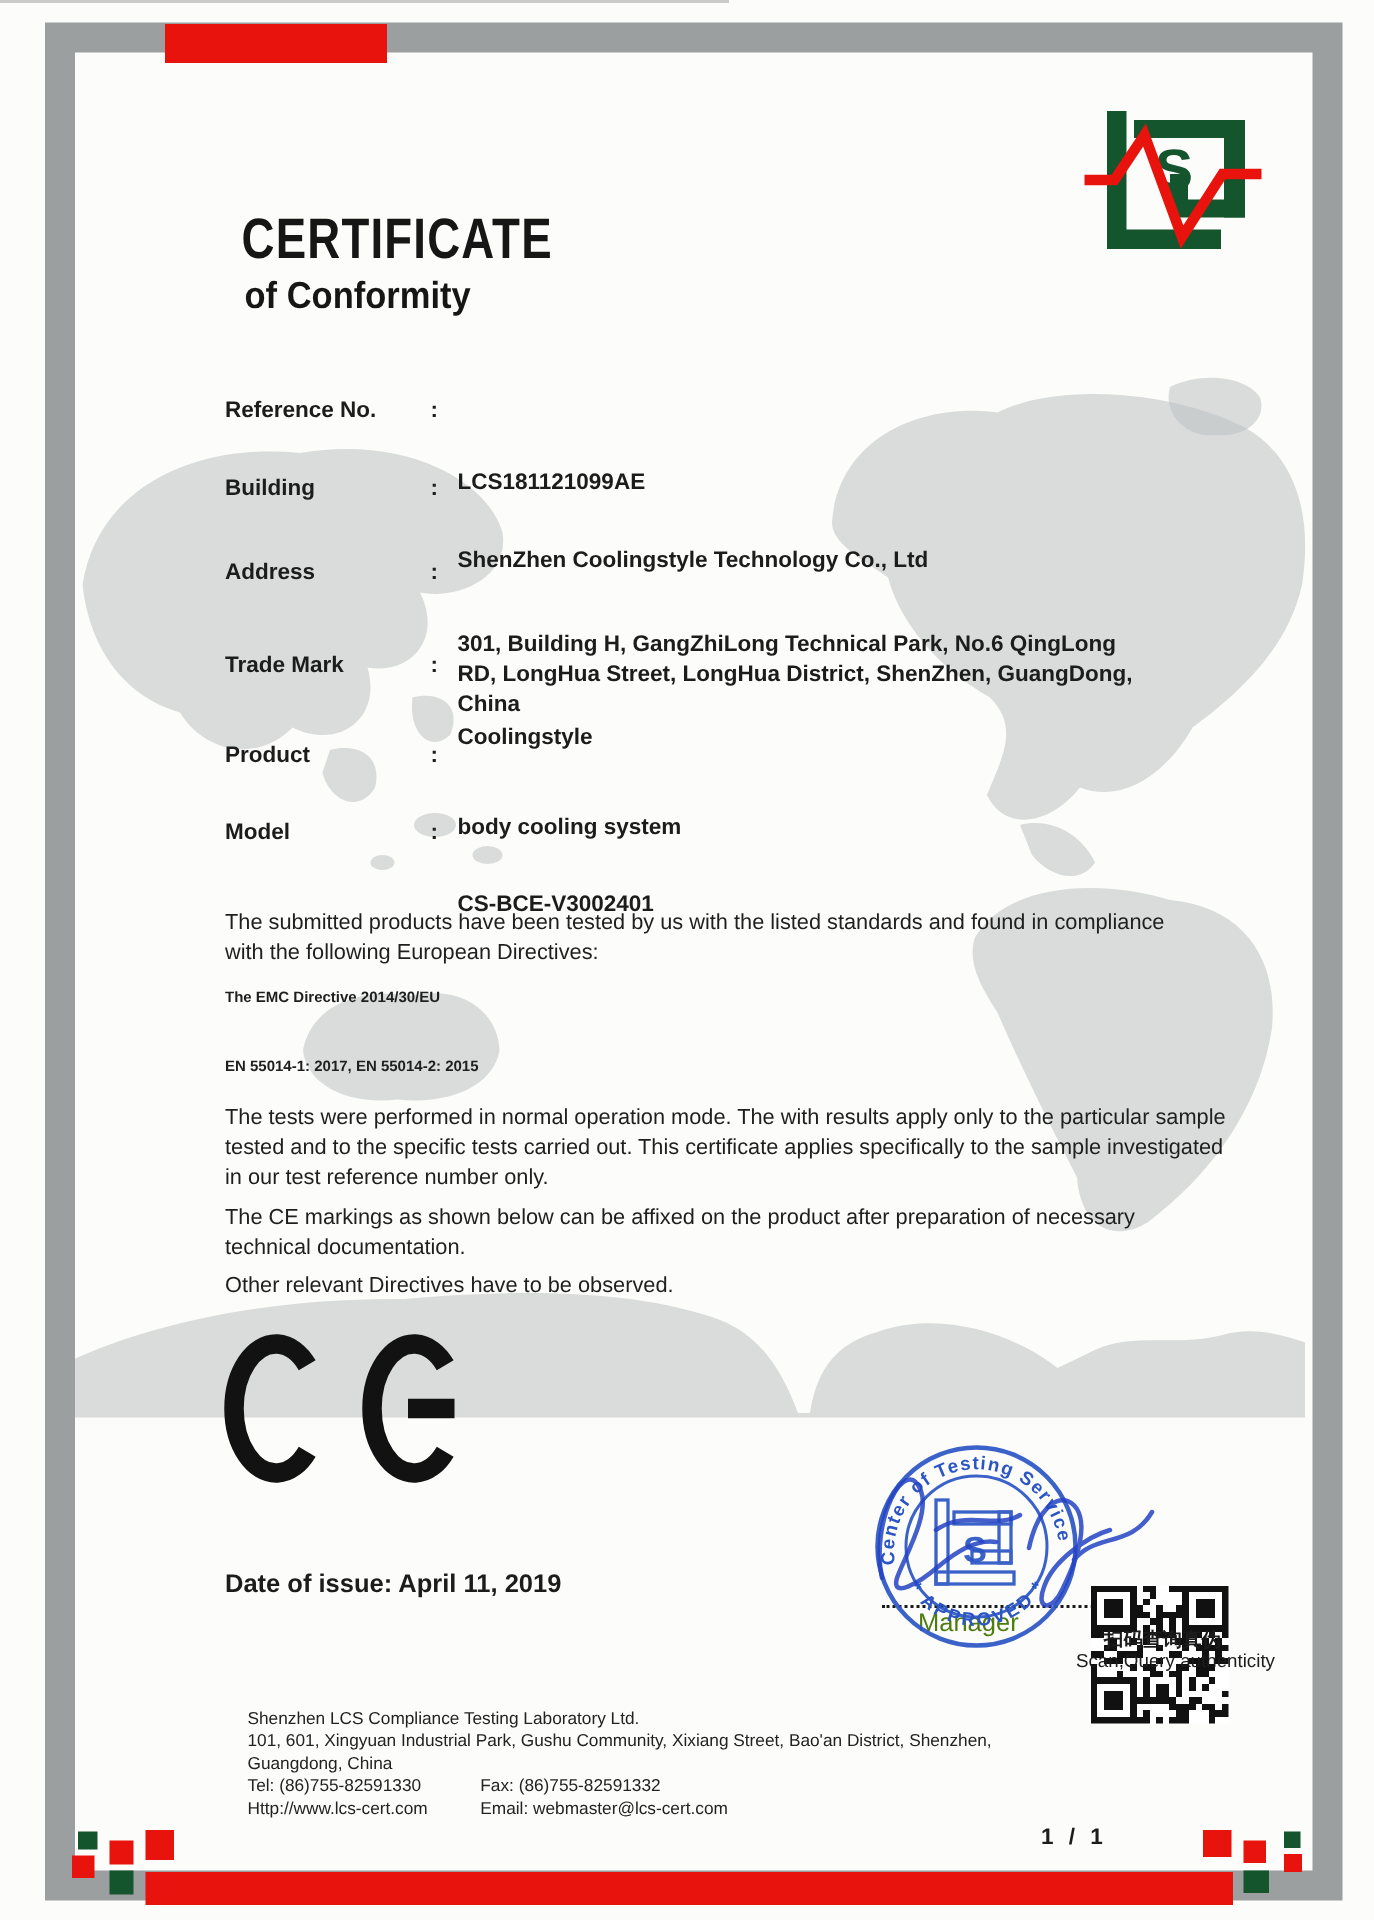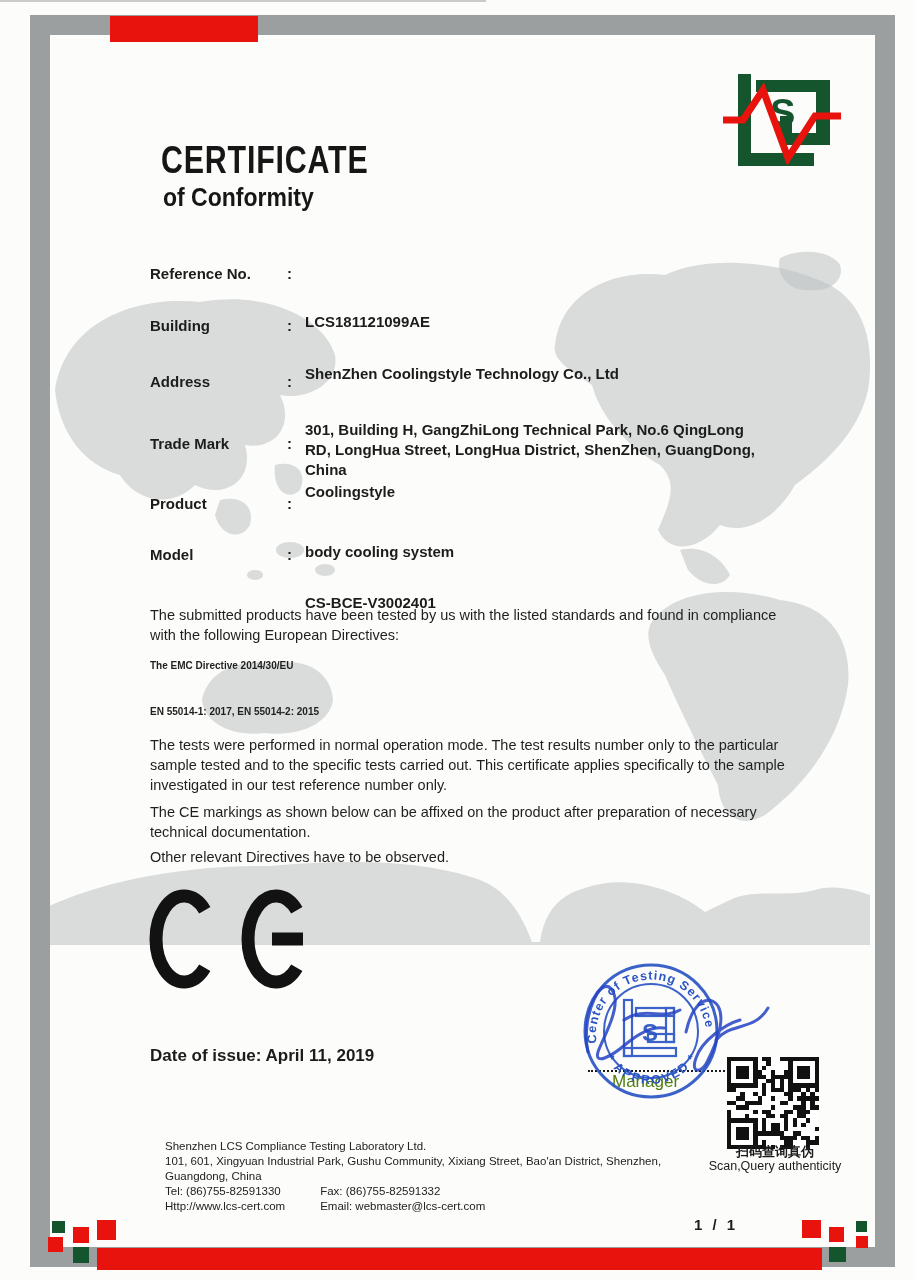--- a/index.html
+++ b/index.html
@@ -24,23 +24,23 @@
   .field-label{position:absolute;left:0;top:0;width:135px;}
   .field-colon{position:absolute;left:137px;top:0;}
   .field-value{position:absolute;left:155px;top:0;width:465px;margin-top:48px;}
   .para{left:150px;font-size:14.5px;line-height:20px;color:#1f1f1f;}
   .para.bold{font-weight:bold;font-size:10px;}
   #date-issue{left:150px;top:1046px;font-size:17px;font-weight:bold;}
   #manager-line{left:588px;top:1050px;width:172px;height:20px;border-bottom:2.5px dotted #1a1a1a;z-index:4;}
   #manager-label{left:612px;top:1072px;width:120px;font-size:17px;color:#4d7c0f;z-index:4;}
   #seal{left:568px;top:948px;z-index:5;}
   #qr-wrap{left:727px;top:1057px;width:92px;height:92px;background:#fff;z-index:4;}
-  #qr-captions{left:700px;top:1144px;width:150px;text-align:center;z-index:4;}
+  #qr-captions{left:700px;top:1085px;width:150px;text-align:center;z-index:4;}
   #qr-caption-zh{font-size:13px;font-weight:bold;line-height:15px;}
-  #qr-caption-en{font-size:12.5px;line-height:15px;}
+  #qr-caption-en{font-size:12.5px;line-height:15px;text-align:right;}
   #page-indicator{left:694px;top:1182px;font-size:15px;font-weight:bold;letter-spacing:3px;margin-top:34px;}
   #footer{left:165px;top:1139px;font-size:11.5px;line-height:15px;color:#222;width:560px;}
   .footer-col{display:inline-block;width:152px;}
   #shadow-line{left:430px;top:1271px;width:486px;height:2px;background:#9a9a9a;opacity:.5;z-index:3;}
 </style>
 </head>
 <body>
 
 <div id="scan-page">
 
@@ -122,21 +122,21 @@
   </div>
   <div class="abs content field-row" style="top:545px;">
     <span class="field-label">Model</span>
     <span class="field-colon">:</span>
     <span class="field-value">CS-BCE-V3002401</span>
   </div>
 
   <div class="abs content para" style="top:605px;width:655px;">The submitted products have been tested by us with the listed standards and found in compliance with the following European Directives:</div>
   <div class="abs content para bold" style="top:656px;width:655px;">The EMC Directive 2014/30/EU</div>
   <div class="abs content para bold" style="top:686px;width:655px;margin-top:16px;">EN 55014-1: 2017, EN 55014-2: 2015</div>
-  <div class="abs content para" style="top:735px;width:672px;">The tests were performed in normal operation mode. The test results number only to the particular sample tested and to the specific tests carried out. This certificate applies specifically to the sample investigated in our test reference number only.</div>
+  <div class="abs content para" style="top:735px;width:672px;">The tests were performed in normal operation mode. The with results apply only to the particular sample tested and to the specific tests carried out. This certificate applies specifically to the sample investigated in our test reference number only.</div>
   <div class="abs content para" style="top:802px;width:620px;">The CE markings as shown below can be affixed on the product after preparation of necessary technical documentation.</div>
   <div class="abs content para" style="top:847px;width:655px;">Other relevant Directives have to be observed.</div>
 
   <svg class="abs content" style="left:148px;top:886px;" width="165" height="106" viewBox="0 0 165 106">
     <g fill="none" stroke="#121212" stroke-width="13">
       <path d="M56.8,24.2 A28,43 0 1 0 56.8,81.8"></path>
       <path d="M148.8,24.2 A28,43 0 1 0 148.8,81.8"></path>
       <path d="M124,53 L155,53"></path>
     </g>
   </svg>

